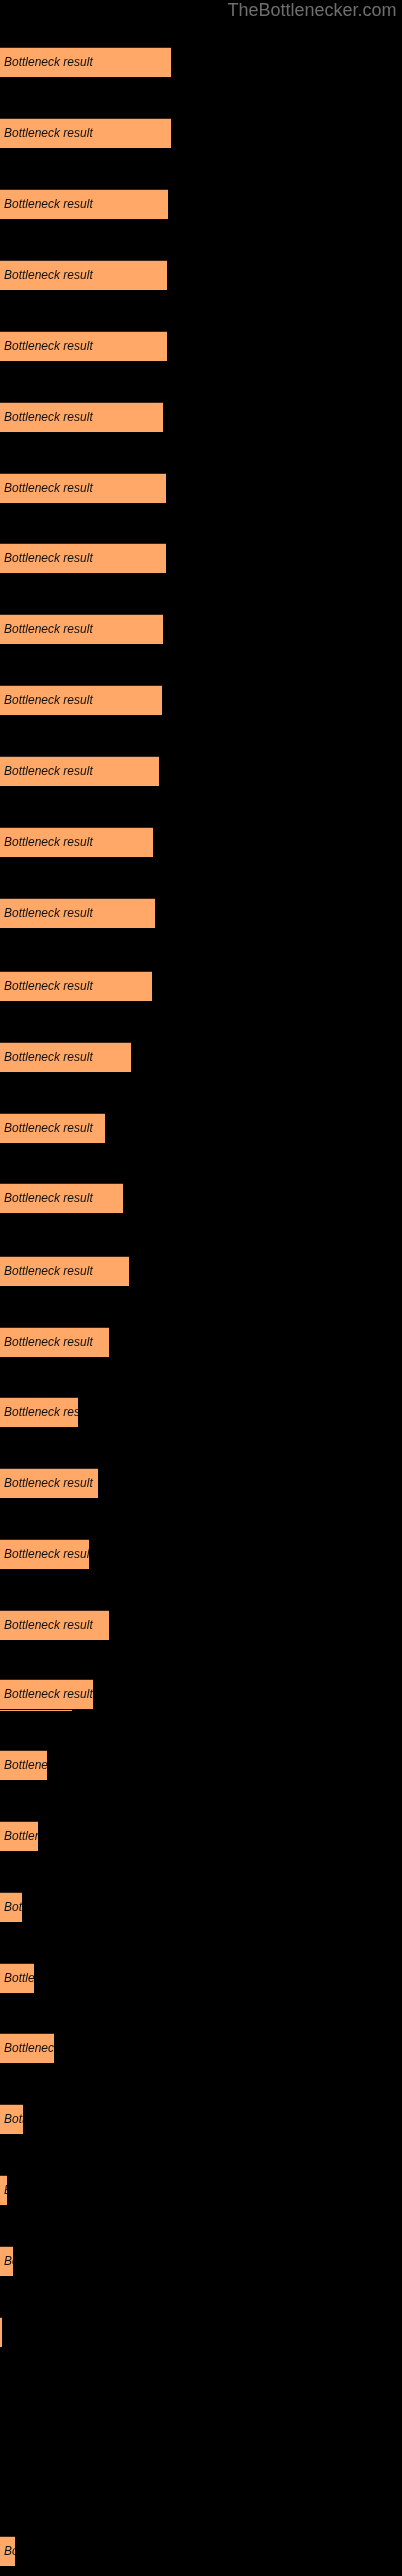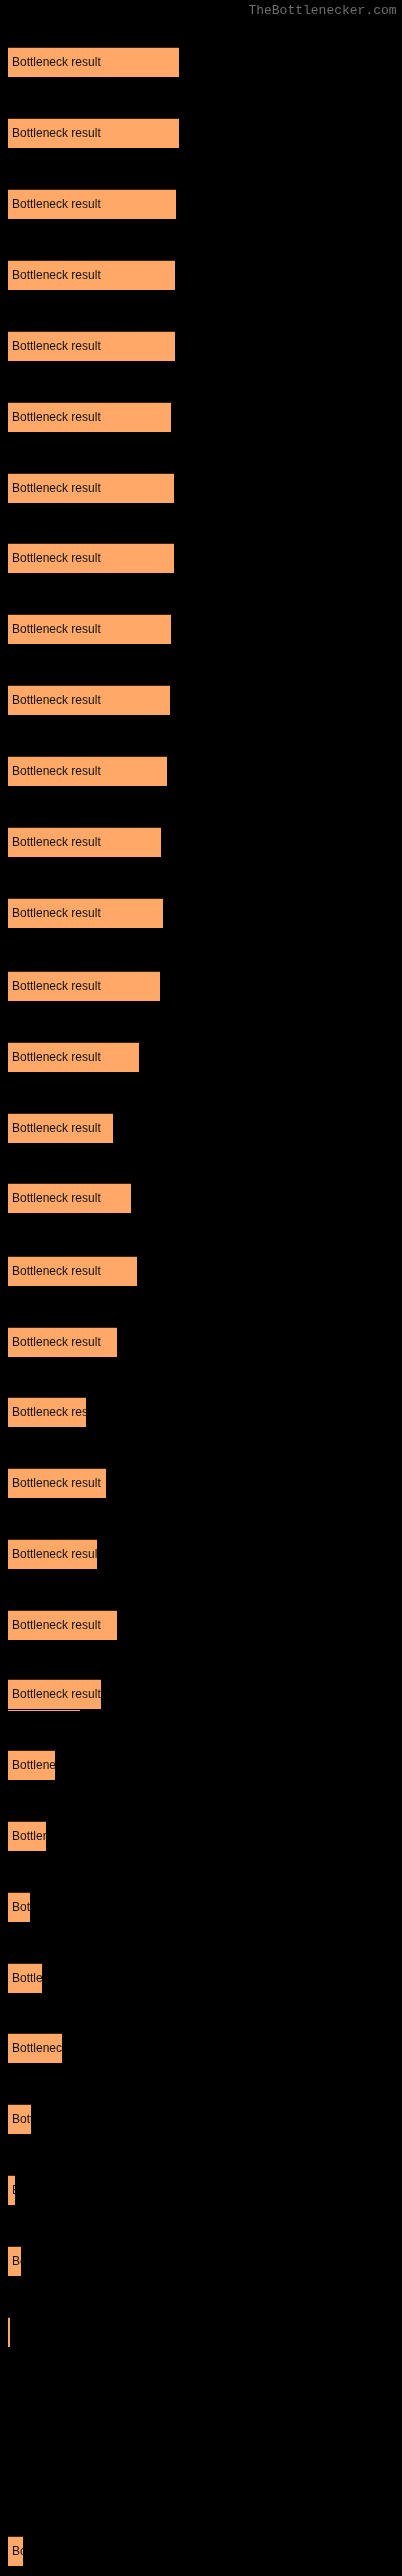--- a/index.html
+++ b/index.html
@@ -20,26 +20,26 @@
     left: 0;
     top: 0;
     width: 403px;
     height: 2576px;
     background: #000000;
   }
   #watermark {
     position: absolute;
     right: 6.4px;
     top: 0px;
-    font-size: 13px;
+    font-size: 18px;
     line-height: 21px;
     color: #6e6e6e;
     letter-spacing: 0px;
     white-space: nowrap;
-    font-family: Liberation Mono, monospace;
+    font-family: Liberation Sans, sans-serif;
   }
   #plot-area {
     position: absolute;
     left: 0;
     top: 0;
     width: 403px;
     height: 2576px;
   }
   .bar-row {
     position: absolute;
@@ -63,24 +63,25 @@
     height: 31px;
     line-height: 31px;
     font-size: 12px;
     color: #111111;
     white-space: nowrap;
     font-family: "Liberation Sans", sans-serif;
     pointer-events: none;
   }
   .clip {
     position: absolute;
-    left: 8px;
+    left: 0;
     top: 0;
     height: 31px;
     overflow: hidden;
+    font-style: italic;
   }
 </style>
 </head>
 <body>
 
 <div id="chart-root">
 
   <div id="watermark">TheBottlenecker.com</div>
 
   <div id="plot-area">

